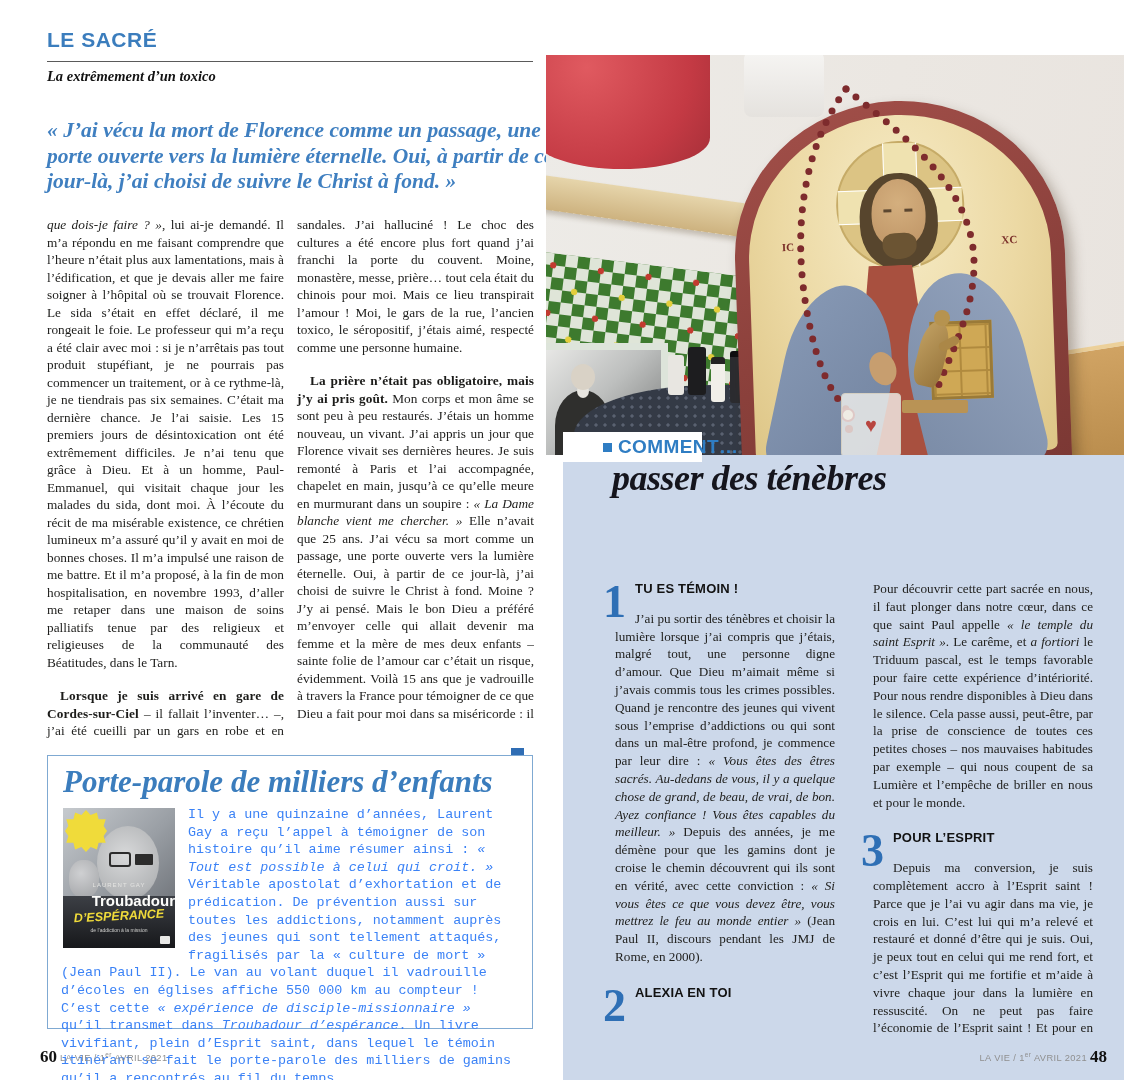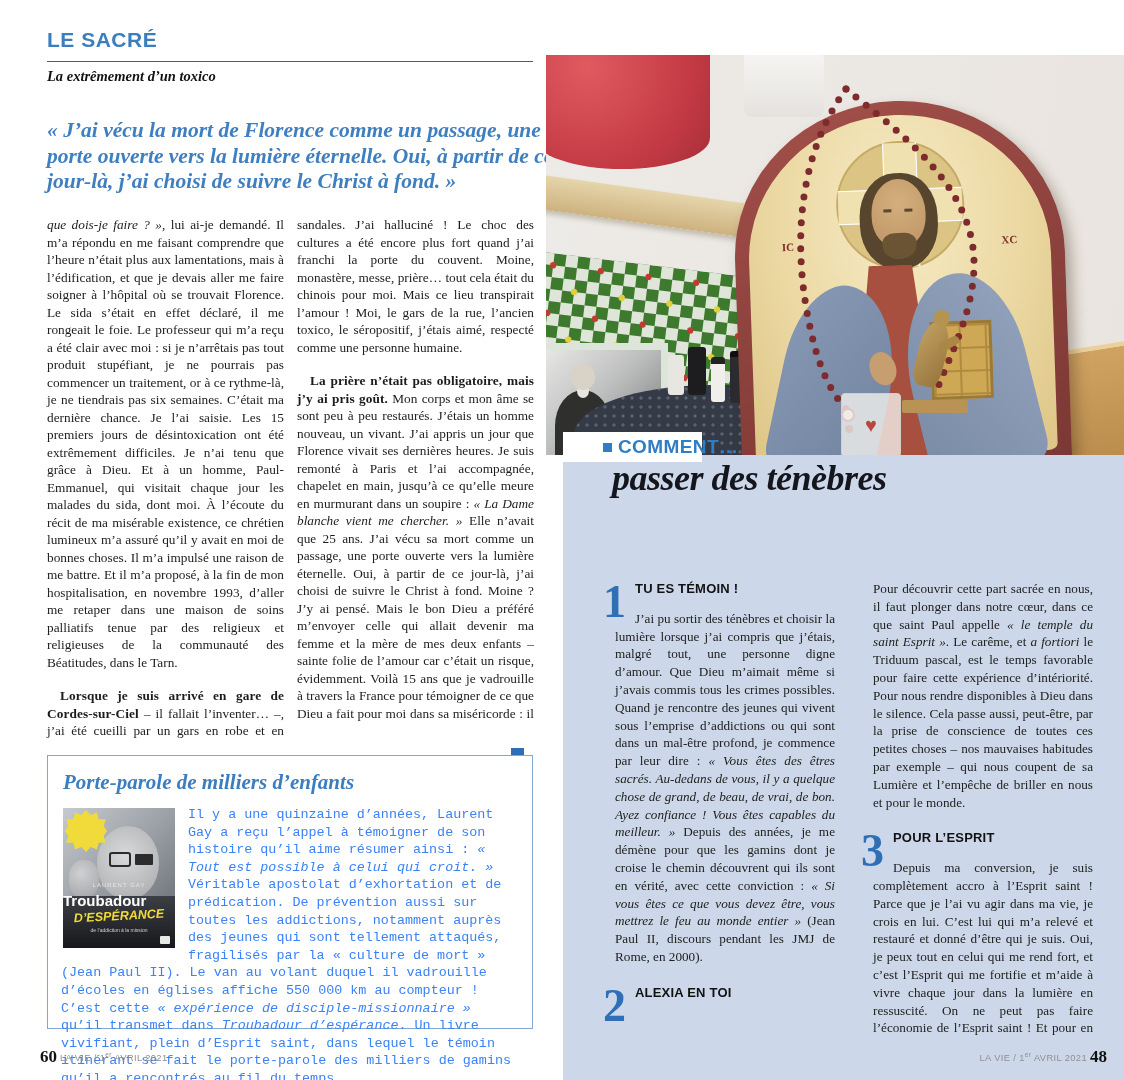--- a/index.html
+++ b/index.html
@@ -26,41 +26,41 @@
   .credits{margin-top:9px;text-align:right;font-family:"Liberation Sans",sans-serif;
            font-size:9.3px;letter-spacing:.4px;color:#9b9b9b;line-height:14px;}
   .credits b{color:#1a1a1a;}
   .credits .mag{font-style:italic;}
   .redq{color:#b5342f;font-weight:700;font-size:1.15em;line-height:0;}
 
   
   .infobox{position:absolute;left:47px;top:755px;width:486px;height:274px;
            border:1px solid #7fa9d2;background:#fff;box-sizing:border-box;padding:8px 13px 10px 13px;}
   .slug-square{position:absolute;left:511px;top:748px;width:13px;height:13px;background:#2f6db4;}
-  .boxtitle{font-size:21px;line-height:32px;font-weight:700;font-style:italic;color:#3b7dbd;margin:2px 0 8px 2px;}
+  .boxtitle{font-size:31px;line-height:32px;font-weight:700;font-style:italic;color:#3b7dbd;margin:2px 0 8px 2px;}
   .boxbody{font-family:Liberation Mono, monospace;font-size:13.4px;line-height:17.6px;color:#3b82f6;}
   .boxref{margin-top:10px;font-family:Liberation Sans, sans-serif;font-size:15px;line-height:21px;
           font-weight:700;color:#2668ab;}
 
   
   .cover{float:left;width:112px;height:140px;margin:2px 13px 4px 2px;position:relative;overflow:hidden;
          background:linear-gradient(135deg,#c6cace 0%,#9ba0a6 45%,#5e6268 100%);}
   .cov-face{position:absolute;left:34px;top:18px;width:62px;height:74px;border-radius:50%;
             background:radial-gradient(circle at 45% 40%,#d8d9da,#b4b6b8 70%,#8e9093);}
   .cov-glasses{position:absolute;left:46px;top:44px;width:18px;height:11px;border:2px solid #2c2c2c;border-radius:3px;
                box-shadow:24px 0 0 -2px #2c2c2c;}
   .cov-jacket{position:absolute;left:0;bottom:0;width:100%;height:52px;
               background:linear-gradient(180deg,#3c3f45,#17181b);}
   .cov-fist{position:absolute;left:6px;top:52px;width:30px;height:38px;border-radius:45%;
             background:radial-gradient(circle at 40% 35%,#cfd0d2,#9fa1a4);}
   .burst{position:absolute;left:2px;top:2px;width:42px;height:42px;background:#f0db3a;
          clip-path:polygon(50% 0,61% 12%,76% 6%,80% 22%,97% 22%,92% 38%,100% 50%,92% 62%,97% 78%,80% 78%,76% 94%,61% 88%,50% 100%,39% 88%,24% 94%,20% 78%,3% 78%,8% 62%,0 50%,8% 38%,3% 22%,20% 22%,24% 6%,39% 12%);}
   .cov-author{position:absolute;left:0;top:74px;width:100%;text-align:center;
               font-family:"Liberation Sans",sans-serif;font-size:6px;letter-spacing:1px;color:#e4e4e2;}
-  .cov-t1{position:absolute;left:0;top:84px;width:100%;text-align:left;
+  .cov-t1{position:absolute;left:0;top:84px;width:100%;text-align:right;
           font-family:"Liberation Sans",sans-serif;font-weight:700;font-size:15px;color:#fdfdfb;}
   .cov-t2{position:absolute;left:0;top:101px;width:100%;text-align:center;transform:rotate(-3deg);
           font-family:"Liberation Sans",sans-serif;font-weight:700;font-style:italic;font-size:12.5px;color:#f0db3a;}
   .cov-sub{position:absolute;left:0;top:119px;width:100%;text-align:center;
            font-family:"Liberation Sans",sans-serif;font-size:5px;color:#cfcfcd;}
   .cov-logo{position:absolute;right:5px;bottom:4px;width:10px;height:8px;background:#e8e8e6;border-radius:1px;}
 
   
   .footer{position:absolute;top:1046px;font-family:"Liberation Sans",sans-serif;font-size:9.3px;
           letter-spacing:.4px;color:#8f8f8f;}

